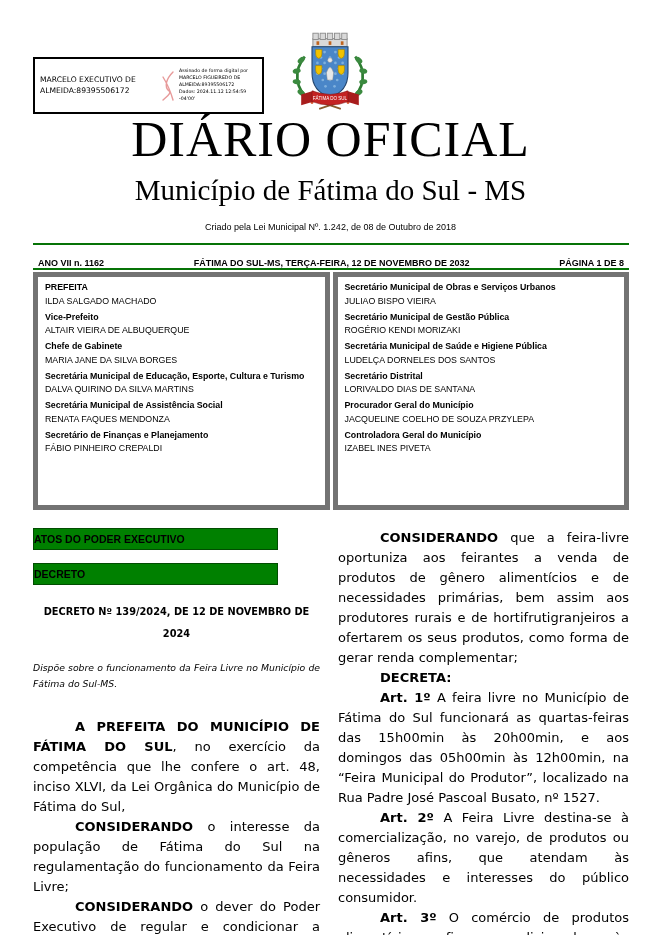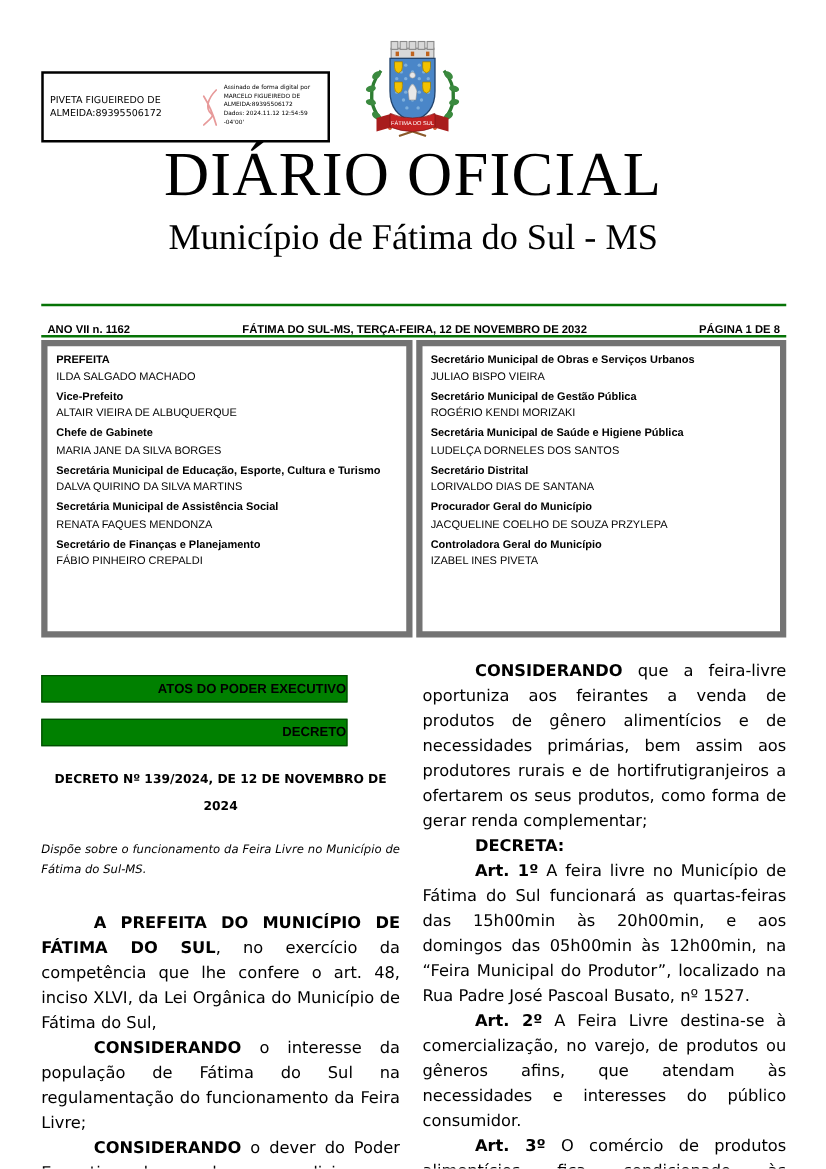--- a/index.html
+++ b/index.html
@@ -63,24 +63,23 @@
   .content-row {
     position:absolute; top:528px; left:33px; width:596px; height:404px;
     display:flex; gap:18px;
   }
   .col-left { width:287px; flex:none; }
   .col-right { flex:1; }
 
   .banner {
     width:245px; box-sizing:border-box; margin-bottom:13px;
     background:#008000; border:1px solid #014d01;
-    text-align:right; padding:4px 0;
+    text-align:left; padding:4px 0;
     font-family:"Liberation Sans",sans-serif; font-weight:bold; font-size:10.5px;
     color:#000;
-    margin-top:12px;
   }
   .decree-title {
     margin-top:16px; text-align:center; font-weight:bold;
     font-size:9.8px; line-height:22px;
   }
   .decree-summary {
     margin:15px 0 25px; font-style:italic; font-size:9.3px; line-height:16px;
     text-align:justify;
   }
   .para {
@@ -89,21 +88,21 @@
   }
   .para.no-indent { text-indent:0; }
   .para.force-just { text-align-last:justify; }
 </style>
 </head>
 <body>
 
 <div class="page">
 
   <div class="sig-box">
-    <div class="sig-name">PIVETA FIGUEIREDO DE ALMEIDA:89395506172</div>
+    <div class="sig-name">MARCELO EXECUTIVO DE ALMEIDA:89395506172</div>
     <svg class="sig-flourish" viewBox="0 0 16 34">
       <path d="M13 3 C6 10 4 18 9 22 C12 24 6 28 3 31 M3 8 C8 16 11 24 13 31" fill="none" stroke="#e79a9a" stroke-width="1.4" stroke-linecap="round"></path>
     </svg>
     <div class="sig-details">
         <div>Assinado de forma digital por</div>
         <div>MARCELO FIGUEIREDO DE</div>
         <div>ALMEIDA:89395506172</div>
         <div>Dados: 2024.11.12 12:54:59 -04'00'</div>
       </div>
   </div>
@@ -188,20 +187,21 @@
         <path d="M18 76 L32 72 L32 84 L18 88 Z" fill="#a81d1d"></path>
         <path d="M82 76 L68 72 L68 84 L82 88 Z" fill="#a81d1d"></path>
         <path d="M30 72 Q50 80 70 72 L70 84 Q50 92 30 84 Z" fill="#c42222" stroke="#7e1414" stroke-width="0.6"></path>
         <text x="50" y="82.5" text-anchor="middle" font-size="5" font-family="Liberation Sans, sans-serif" fill="#ffffff">FÁTIMA DO SUL</text>
       </g>
     </svg>
   </div>
 
   <h1 class="masthead-title">DIÁRIO OFICIAL</h1>
   <h2 class="masthead-subtitle">Município de Fátima do Sul - MS</h2>
+  <div class="created-note">Criado pela Lei Municipal Nº. 1.242, de 08 de Outubro de 2018</div>
 
   <div class="header-bar">
     <span>ANO VII n. 1162</span>
     <span>FÁTIMA DO SUL-MS, TERÇA-FEIRA, 12 DE NOVEMBRO DE 2032</span>
     <span>PÁGINA 1 DE 8</span>
   </div>
 
   <div class="officials-row">
     <div class="officials-box" id="officials-left">
         <div class="official">

